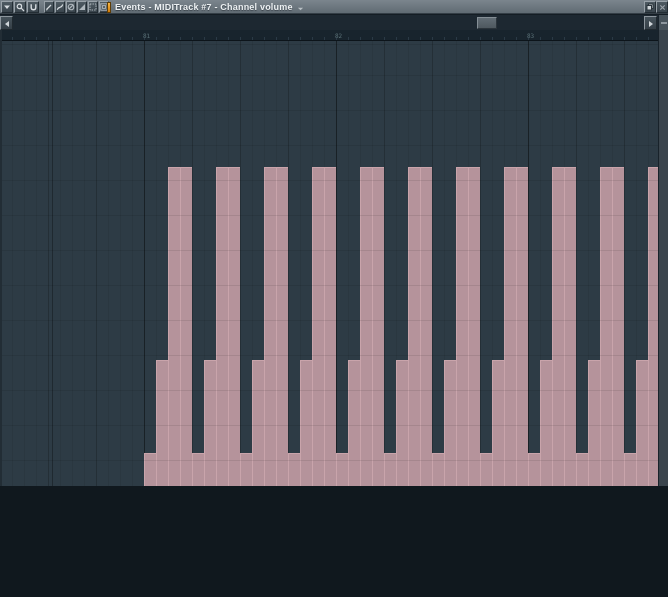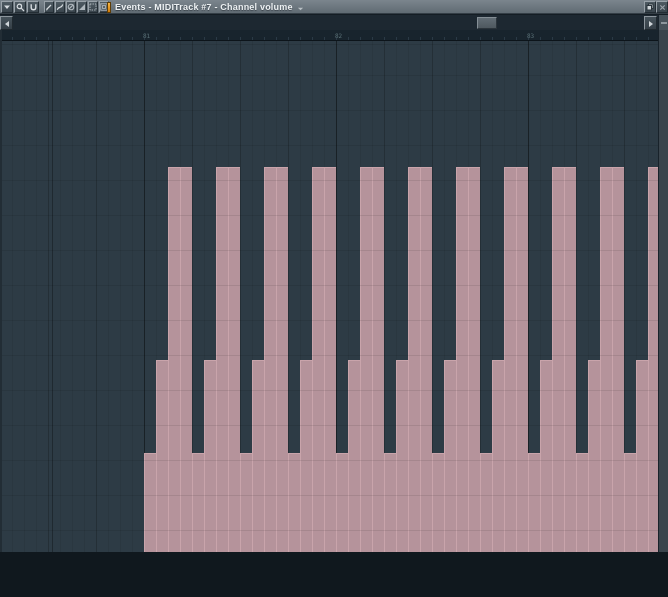--- a/index.html
+++ b/index.html
@@ -1,18 +1,18 @@
 <!DOCTYPE html>
 <html><head>
 <meta charset="utf-8">
 <style>
   html,body{margin:0;padding:0;background:#10181e;}
   *{box-sizing:border-box;}
   .window{
-    position:relative;width:668px;height:552px;overflow:hidden;
+    position:relative;width:668px;height:486px;overflow:hidden;
     font-family:"Liberation Sans",sans-serif;background:#404040;
   }
   
   .titlebar{
     position:absolute;left:0;top:0;width:668px;height:14px;
     background:linear-gradient(#7b858d,#606b73);
     border-bottom:1px solid #343e46;
   }
   .tb-btn{
     position:absolute;top:1px;width:12px;height:12px;

